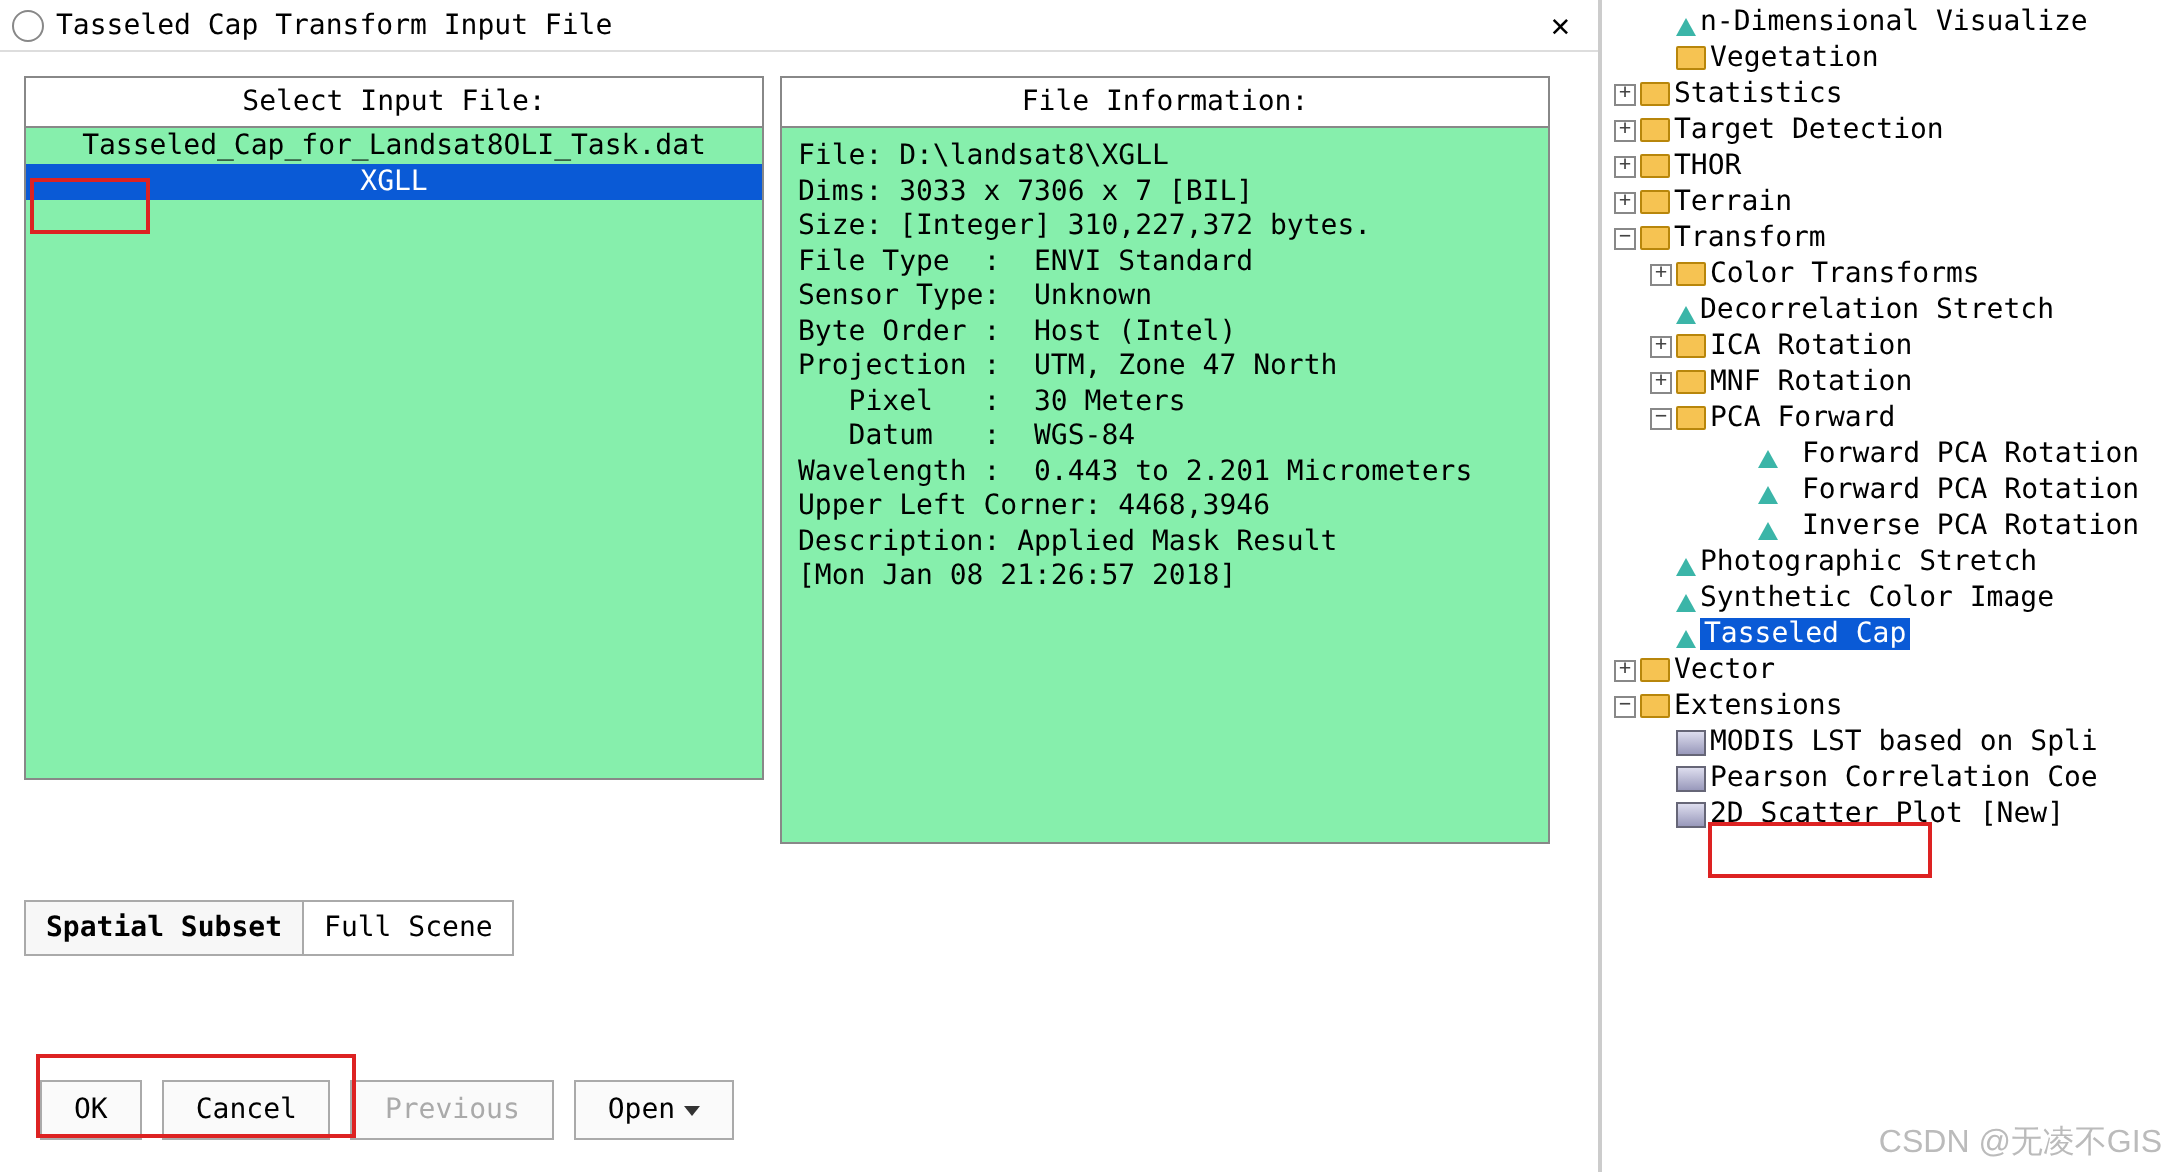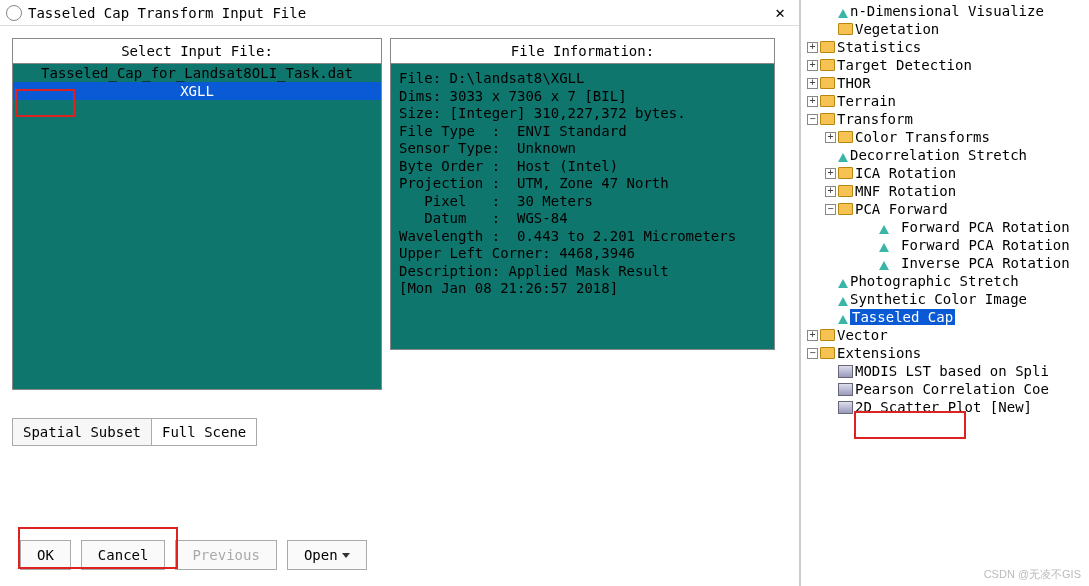--- a/index.html
+++ b/index.html
@@ -38,24 +38,24 @@
       font-size: 16px;
       padding: 0 8px;
       cursor: pointer;
     }
     .content {
       padding: 12px;
     }
     .row1 { display: flex; gap: 8px; }
     .panel {
       border: 1px solid #888;
-      background: #0f766e;
+      background: #86efac;
     }
     .left-panel { width: 370px; height: 352px; }
-    .right-panel { width: 385px; height: 312px; }
+    .right-panel { width: 385px; height: 384px; }
     .panel-header {
       text-align: center;
       padding: 4px 0;
       border-bottom: 1px solid #888;
       background: #fff;
       font-size: 14px;
     }
     .file-list { height: 320px; overflow: auto; text-align: center; }
     .file-item { padding: 1px 4px; cursor: pointer; font-size: 14px; white-space: nowrap; }
     .file-item.selected { background: #0a5ad6; color: #fff; }
@@ -68,21 +68,21 @@
       white-space: pre;
       font-size: 14px;
       line-height: 1.25;
     }
     .subset-row {
       margin-top: 28px;
       display: inline-flex;
       border: 1px solid #aaa;
     }
     .subset-cell { padding: 5px 10px; font-size: 14px; }
-    .subset-btn { border-right: 1px solid #aaa; cursor: pointer; background: #f7f7f7; }
+    .subset-btn { border-right: 1px solid #aaa; cursor: pointer; background: #f7f7f7; font-weight: bold; }
     .button-row {
       position: absolute;
       bottom: 16px;
       left: 20px;
       display: flex;
       gap: 10px;
     }
     .btn {
       border: 1px solid #aaa;
       padding: 6px 16px;
@@ -153,21 +153,21 @@
       background: linear-gradient(#dde, #99b);
       border: 1px solid #667;
       flex-shrink: 0;
     }
     .ind0 { padding-left: 6px; }
     .ind1 { padding-left: 24px; }
     .ind2 { padding-left: 55px; gap: 12px; }
     .watermark {
       position: absolute;
       bottom: 4px; right: 8px;
-      font-size: 11px;
+      font-size: 16px;
       color: #bbb;
       font-family: sans-serif;
     }
   </style>
 </head>
 <body>
 
 <div class="dialog">
   <div class="titlebar">
     <span class="app-icon"></span>

